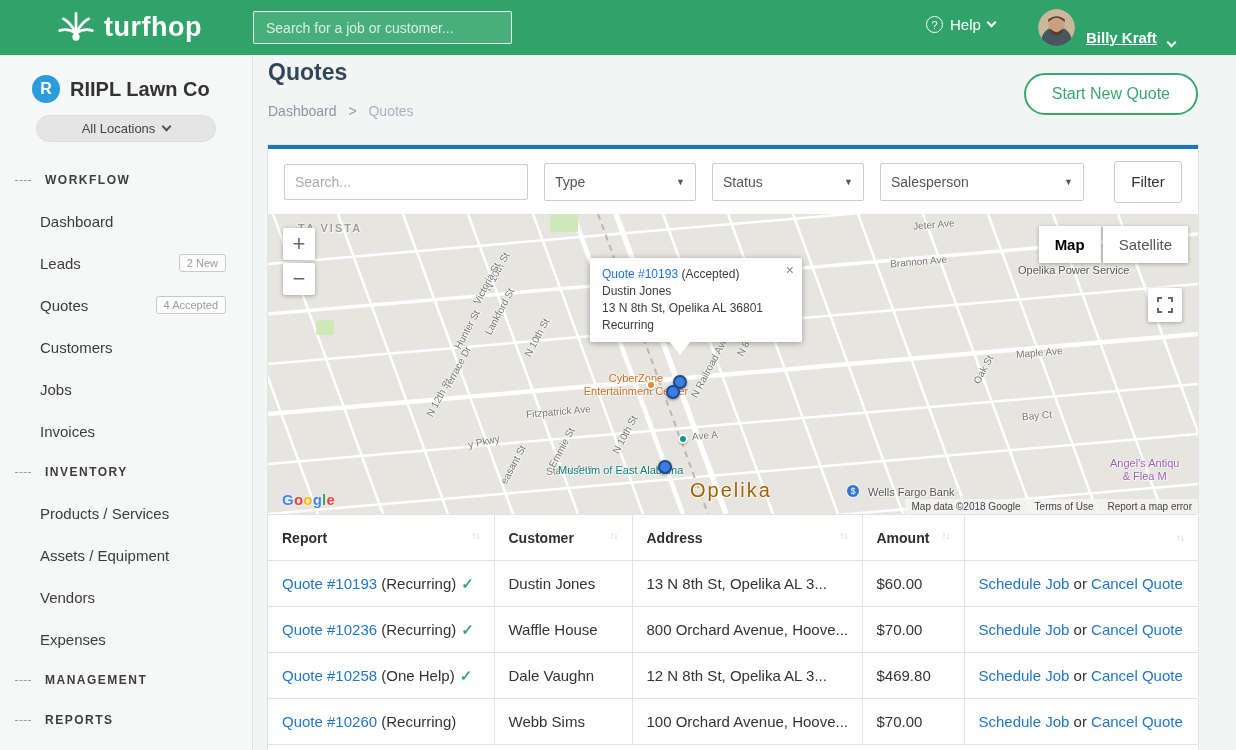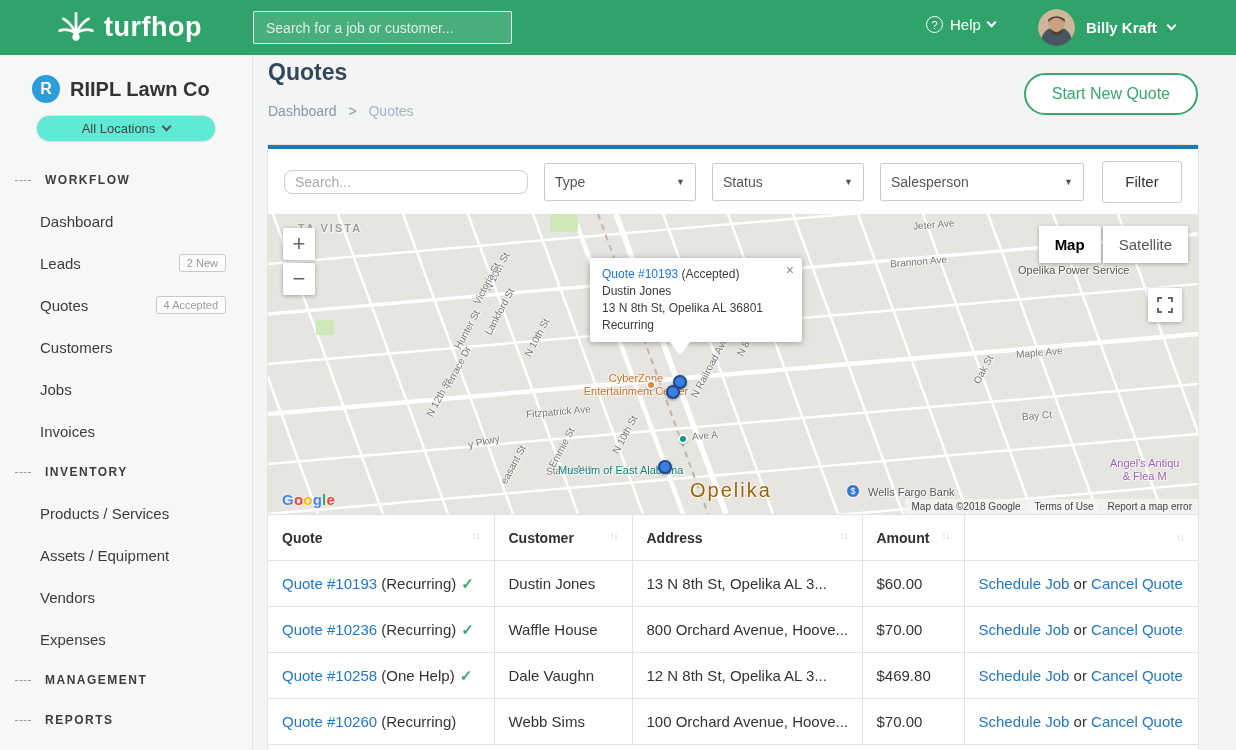--- a/index.html
+++ b/index.html
@@ -15,57 +15,57 @@
   .brand-text { font-size:27px; font-weight:bold; letter-spacing:.5px; }
   .top-search {
     position:absolute; left:253px; top:11px; width:259px; height:33px;
     background:rgba(255,255,255,.12); border:1px solid rgba(255,255,255,.85);
     border-radius:2px; color:#fff; padding:0 12px; font-size:14px; outline:none;
     font-family:"Liberation Sans", sans-serif;
   }
   .top-search::placeholder { color:rgba(255,255,255,.8); }
   .help { position:absolute; left:926px; top:16px; display:flex; align-items:center; gap:7px; color:#fff; font-size:15px; cursor:pointer; }
   .help-q { width:17px; height:17px; border:1.5px solid #fff; border-radius:50%; font-size:11px; display:flex; align-items:center; justify-content:center; }
-  .user { position:absolute; left:1038px; top:9px; display:flex; align-items:center; gap:11px; color:#fff; cursor:pointer; }
+  .user { position:absolute; left:1038px; top:9px; display:flex; align-items:flex-end; gap:11px; color:#fff; cursor:pointer;text-decoration:underline; }
   .avatar { width:37px; height:37px; border-radius:50%; overflow:hidden; display:block; }
   .uname { font-size:15px; font-weight:bold; }
   .chev { width:7px; height:7px; border-right:2px solid #fff; border-bottom:2px solid #fff; transform:rotate(45deg); margin-top:-4px; display:inline-block; }
   .chev.dark { border-color:#555; }
 
   
   .sidebar { position:absolute; top:55px; left:0; width:253px; bottom:0; background:#f6f7f7; border-right:1px solid #e2e3e3; z-index:10; }
   .company { margin:20px 16px 0 32px; display:flex; align-items:center; gap:10px; cursor:pointer; }
   .company-logo { width:28px; height:28px; border-radius:50%; background:#2d9cdb; color:#fff; font-weight:bold; font-size:16px; display:flex; align-items:center; justify-content:center; }
   .company-name { font-size:20px; font-weight:bold; color:#333; }
-  .loc-pill { margin:12px 20px 18px 36px; width:180px; height:27px; background:#5eead4; border:1px solid #dcdddd; border-radius:14px; display:flex; align-items:center; justify-content:center; gap:8px; font-size:13px; color:#444; cursor:pointer; }
+  .loc-pill { margin:12px 20px 18px 36px; width:180px; height:27px; background:#e5e5e5; border:1px solid #dcdddd; border-radius:14px; display:flex; align-items:center; justify-content:center; gap:8px; font-size:13px; color:#444; cursor:pointer; }
   .side-section { height:40px; display:flex; align-items:center; gap:14px; padding-left:15px; font-size:12px; font-weight:bold; letter-spacing:1.5px; color:#3d3d3d; }
   .dashes { width:16px; border-top:1px dashed #9a9a9a; display:inline-block; }
   .side-item { height:42px; display:flex; align-items:center; padding:0 26px 0 40px; font-size:15px; color:#3c3c3c; cursor:pointer; }
   .side-badge { margin-left:auto; font-size:11px; color:#9b9b9b; border:1px solid #c9c9c9; border-radius:3px; padding:2px 7px; background:#fcfcfc; }
   .side-badge:empty { display:none; }
 
   
   .main { position:absolute; top:55px; left:253px; right:0; bottom:0; background:#f3f4f4; }
   .page-title { position:absolute; left:15px; top:4px; margin:0; font-size:23px; font-weight:bold; color:#33475b; }
   .breadcrumb { position:absolute; left:15px; top:48px; font-size:14px; color:#8a97a5; }
   .breadcrumb .bc-link { cursor:pointer; }
   .bc-sep { margin:0 8px; }
   .bc-cur { color:#a9b3bd; }
   .new-quote { position:absolute; right:38px; top:18px; height:42px; padding:0 26px; background:#fff; border:2px solid #3aa76d; color:#3aa76d; font-size:16px; border-radius:22px; cursor:pointer; font-family:"Liberation Sans", sans-serif; }
 
   .card { position:absolute; left:15px; top:90px; width:930px; height:700px; background:#fff; border-top:4px solid #1779b8; box-shadow:0 0 0 1px #e4e4e4; }
 
   
   .filterbar { height:65px; display:flex; align-items:center; padding:0 16px; gap:16px; background:#fff; }
-  .f-search { width:244px; height:24px; border:1px solid #ccc; border-radius:8px; padding:0 10px; font-size:14px; color:#333; outline:none; font-family:"Liberation Sans", sans-serif; }
+  .f-search { width:244px; height:36px; border:1px solid #ccc; border-radius:2px; padding:0 10px; font-size:14px; color:#333; outline:none; font-family:"Liberation Sans", sans-serif; }
   .f-search::placeholder { color:#aaa; }
   .dd { width:152px; height:38px; border:1px solid #ccc; border-radius:2px; background:#fff; display:flex; align-items:center; justify-content:space-between; padding:0 10px; font-size:14px; color:#555; cursor:pointer; }
   .dd.wide { width:204px; }
   .caret { font-size:9px; color:#555; }
-  .f-btn { margin-left:auto; width:80px; height:42px; background:#fff; border:1px solid #ccc; border-radius:3px; font-size:15px; color:#333; cursor:pointer; font-family:"Liberation Sans", sans-serif; }
+  .f-btn { margin-left:auto; width:68px; height:42px; background:#fff; border:1px solid #ccc; border-radius:3px; font-size:15px; color:#333; cursor:pointer; font-family:"Liberation Sans", sans-serif; }
 
   
   .map { position:relative; width:930px; height:300px; background:#e7e5e0; overflow:hidden; cursor:grab; }
   .roads { position:absolute; left:0; top:0; }
   .park { position:absolute; background:#cfe8b8; border-radius:2px; }
   .map-label { position:absolute; font-size:10px; color:#767674; white-space:nowrap; text-shadow:0 0 2px #fff, 0 0 2px #fff, 1px 1px 1px #fff; }
   .map-label.rot { transform:rotate(-62deg); }
   .map-label.ave { transform:rotate(-5deg); }
   .map-label.area { font-size:11px; letter-spacing:2px; color:#98a096; font-weight:bold; }
   .poi { position:absolute; font-size:11px; line-height:13px; text-shadow:0 0 2px #fff, 0 0 2px #fff, 1px 1px 1px #fff; }
@@ -361,21 +361,21 @@
     <table class="qtable">
       <colgroup>
           <col style="width:226px">
           <col style="width:138px">
           <col style="width:230px">
           <col style="width:102px">
           <col>
         </colgroup>
       <thead>
         <tr>
-          <th><span>Quote</span><span class="sort">↑↓</span></th>
+          <th><span>Report</span><span class="sort">↑↓</span></th>
           <th><span>Customer</span><span class="sort">↑↓</span></th>
           <th><span>Address</span><span class="sort">↑↓</span></th>
           <th><span>Amount</span><span class="sort">↑↓</span></th>
           <th>
               <span class="sort">↑↓</span>
             </th>
         </tr>
       </thead>
       <tbody>
         <tr>

